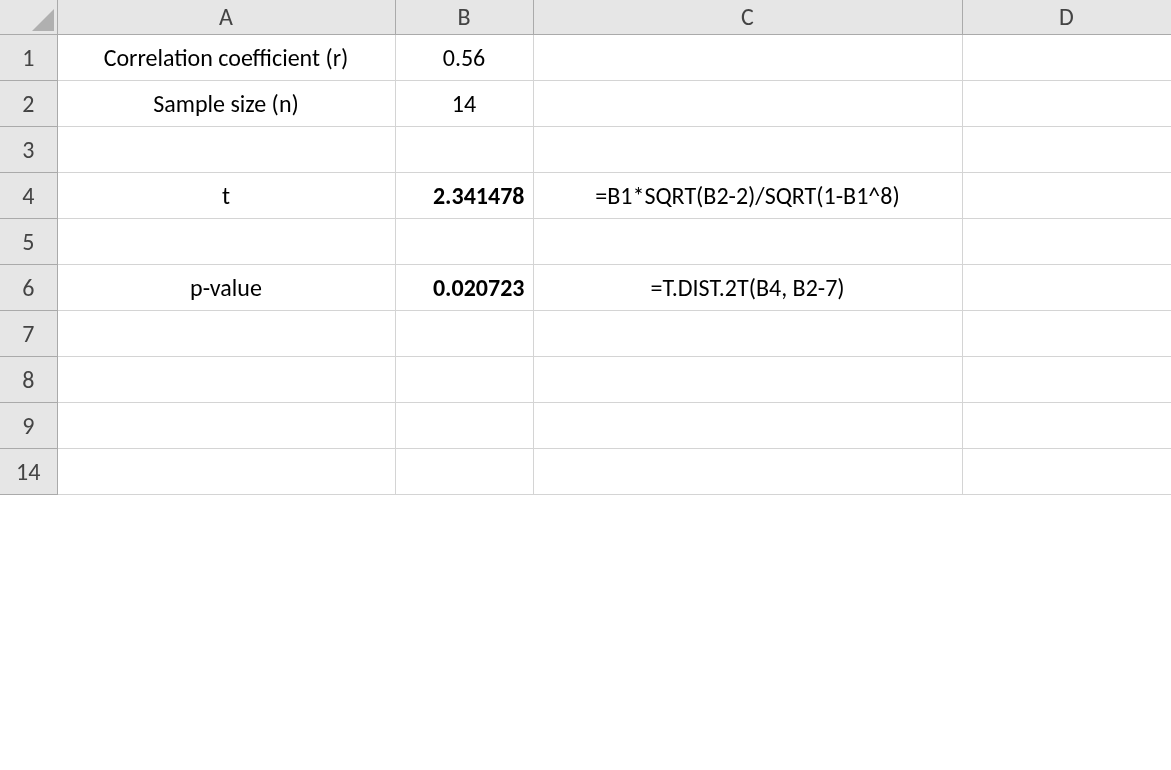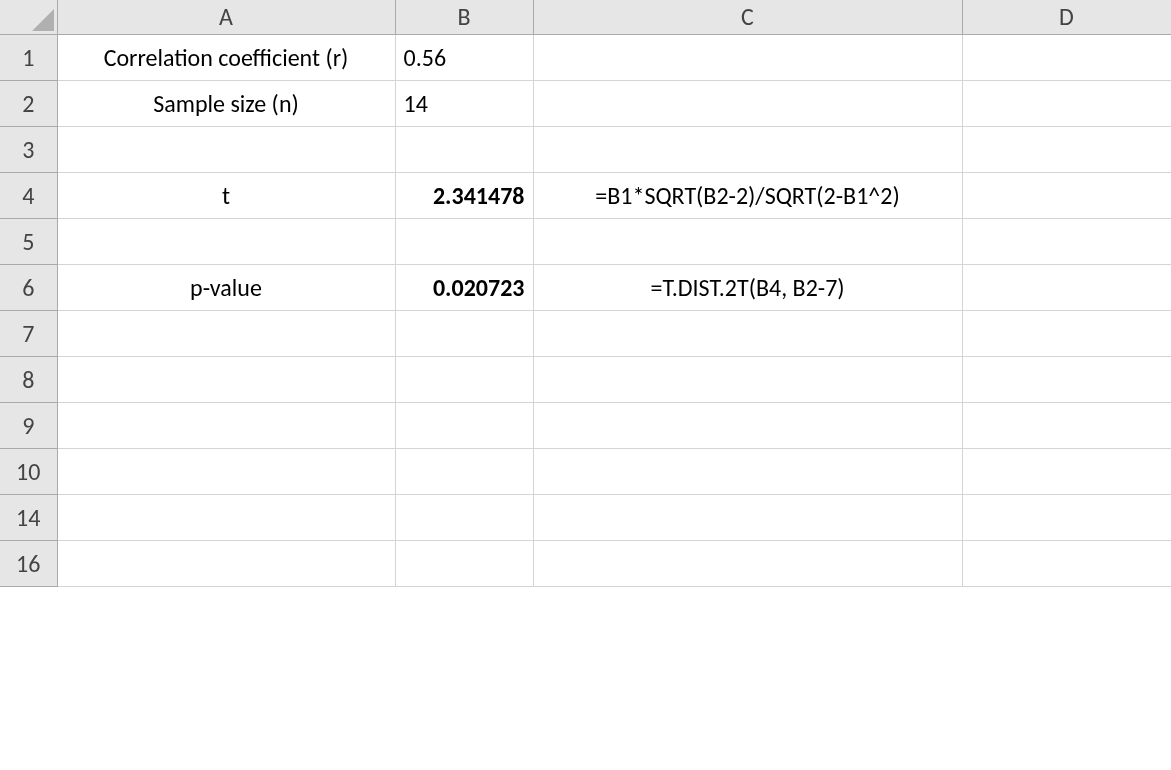--- a/index.html
+++ b/index.html
@@ -57,21 +57,21 @@
     td {
       height: 46px;
       border-right: 1px solid #d4d4d4;
       border-bottom: 1px solid #d4d4d4;
       padding: 0 8px;
       vertical-align: middle;
       white-space: nowrap;
       overflow: hidden;
     }
     td.left   { text-align: center; }
-    td.center { text-align: left; }
+    td.center { text-align: center; }
     td.right  { text-align: right; padding-left: 24px; }
     td.bold   { font-weight: bold; }
   </style>
 </head>
 <body>
 
 <table class="sheet">
   <colgroup>
     <col class="rowhdr">
     <col class="colA">
@@ -109,21 +109,21 @@
         <th class="rowhdr">3</th>
         <td class="left"></td>
         <td class="left"></td>
         <td class="left"></td>
         <td class="left"></td>
       </tr>
       <tr>
         <th class="rowhdr">4</th>
         <td class="left">t</td>
         <td class="right bold">2.341478</td>
-        <td class="left">=B1*SQRT(B2-2)/SQRT(2-B1^2)</td>
+        <td class="left">=B1*SQRT(B2-2)/SQRT(1-B1^8)</td>
         <td class="left"></td>
       </tr>
       <tr>
         <th class="rowhdr">5</th>
         <td class="left"></td>
         <td class="left"></td>
         <td class="left"></td>
         <td class="left"></td>
       </tr>
       <tr>
@@ -148,34 +148,20 @@
         <td class="left"></td>
       </tr>
       <tr>
         <th class="rowhdr">9</th>
         <td class="left"></td>
         <td class="left"></td>
         <td class="left"></td>
         <td class="left"></td>
       </tr>
       <tr>
-        <th class="rowhdr">10</th>
-        <td class="left"></td>
-        <td class="left"></td>
-        <td class="left"></td>
-        <td class="left"></td>
-      </tr>
-      <tr>
         <th class="rowhdr">14</th>
-        <td class="left"></td>
-        <td class="left"></td>
-        <td class="left"></td>
-        <td class="left"></td>
-      </tr>
-      <tr>
-        <th class="rowhdr">16</th>
         <td class="left"></td>
         <td class="left"></td>
         <td class="left"></td>
         <td class="left"></td>
       </tr>
     </tbody>
 </table>
 
 </body></html>

